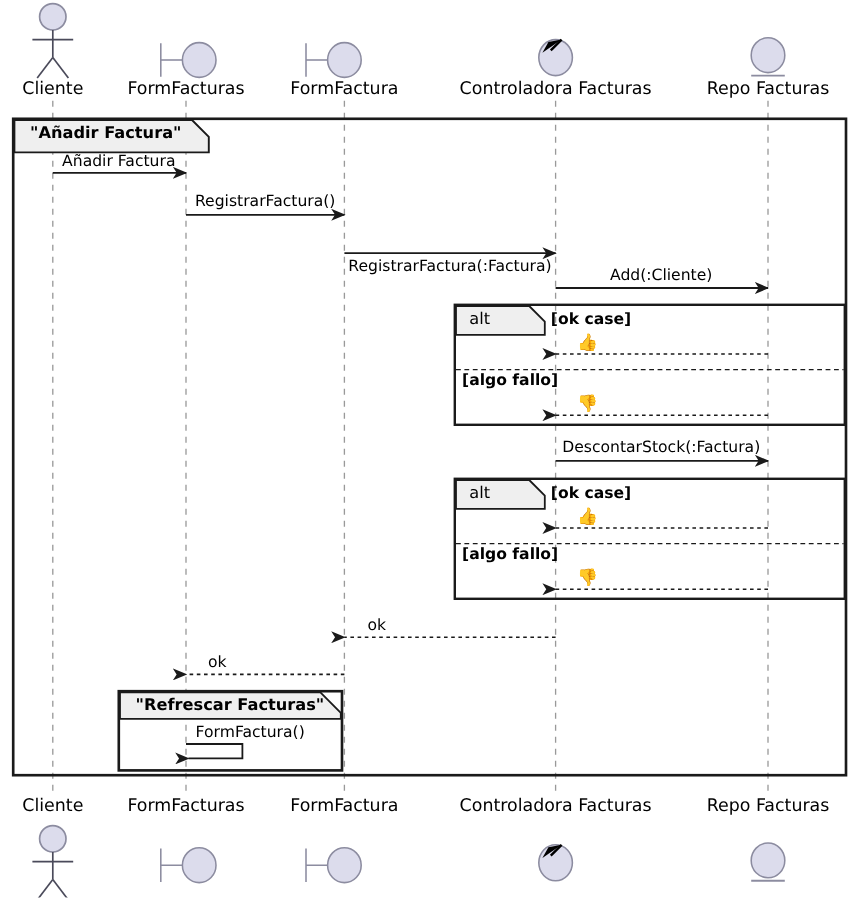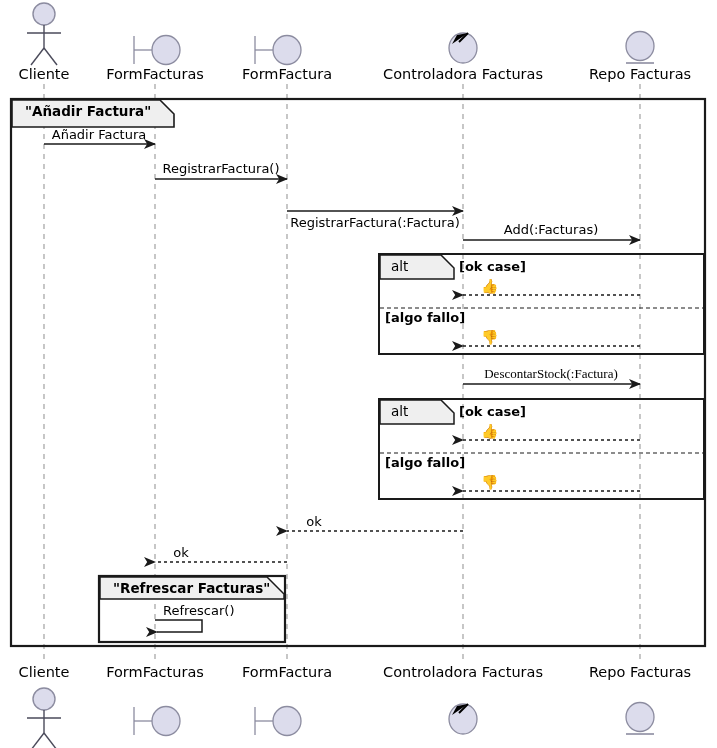--- a/index.html
+++ b/index.html
@@ -193,25 +193,25 @@
   <div class="lbl participant center" style="left:155px; top:665px;">FormFacturas</div>
   <div class="lbl participant center" style="left:287px; top:665px;">FormFactura</div>
   <div class="lbl participant center" style="left:463px; top:665px;">Controladora Facturas</div>
   <div class="lbl participant center" style="left:640px; top:665px;">Repo Facturas</div>
 
   <div class="lbl frame-title" style="left:25px; top:104px;">"Añadir Factura"</div>
 
   <div class="lbl msg center" style="left:99px;  top:127px;">Añadir Factura</div>
   <div class="lbl msg center" style="left:221px; top:161px;">RegistrarFactura()</div>
   <div class="lbl msg center" style="left:375px; top:193px;margin-top:22px;">RegistrarFactura(:Factura)</div>
-  <div class="lbl msg center" style="left:551px; top:222px;">Add(:Facturas)</div>
-  <div class="lbl msg center" style="left:551px; top:366px;font-family:Liberation Serif, serif;">DescontarStock(:Factura)</div>
+  <div class="lbl msg center" style="left:551px; top:222px;">Add(:Cliente)</div>
+  <div class="lbl msg center" style="left:551px; top:366px;">DescontarStock(:Factura)</div>
   <div class="lbl msg center" style="left:314px; top:514px;">ok</div>
   <div class="lbl msg center" style="left:181px; top:545px;">ok</div>
-  <div class="lbl msg" style="left:163px; top:603px;">Refrescar()</div>
+  <div class="lbl msg" style="left:163px; top:603px;">FormFactura()</div>
 
   <div class="lbl emoji center" style="left:490px; top:279px;">👍</div>
   <div class="lbl emoji center" style="left:490px; top:330px;">👎</div>
   <div class="lbl emoji center" style="left:490px; top:424px;">👍</div>
   <div class="lbl emoji center" style="left:490px; top:475px;">👎</div>
 
   <div class="lbl frag-op" style="left:391px; top:259px;">alt</div>
   <div class="lbl guard" style="left:459px; top:259px;">[ok case]</div>
   <div class="lbl guard" style="left:385px; top:310px;">[algo fallo]</div>
 

